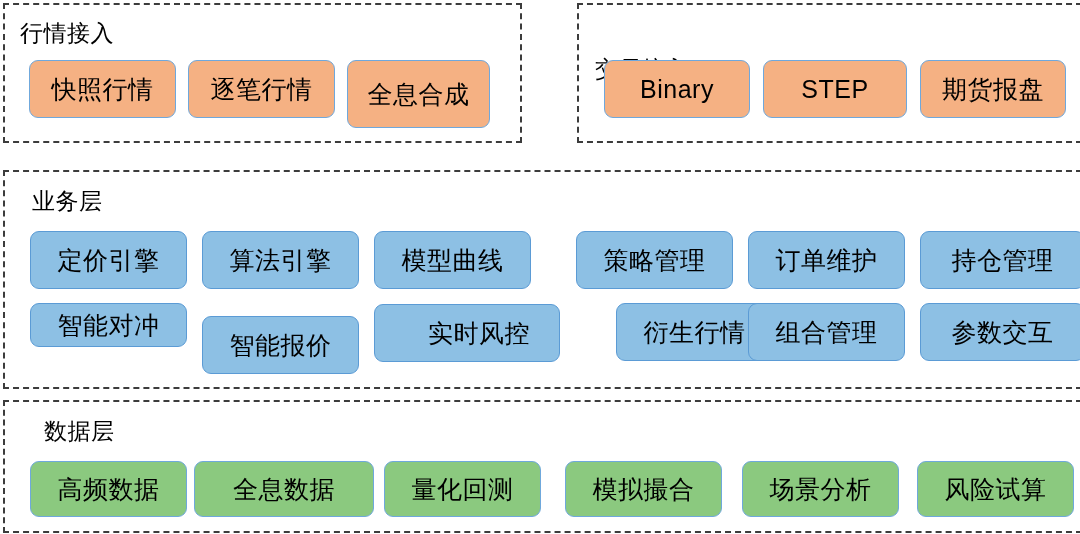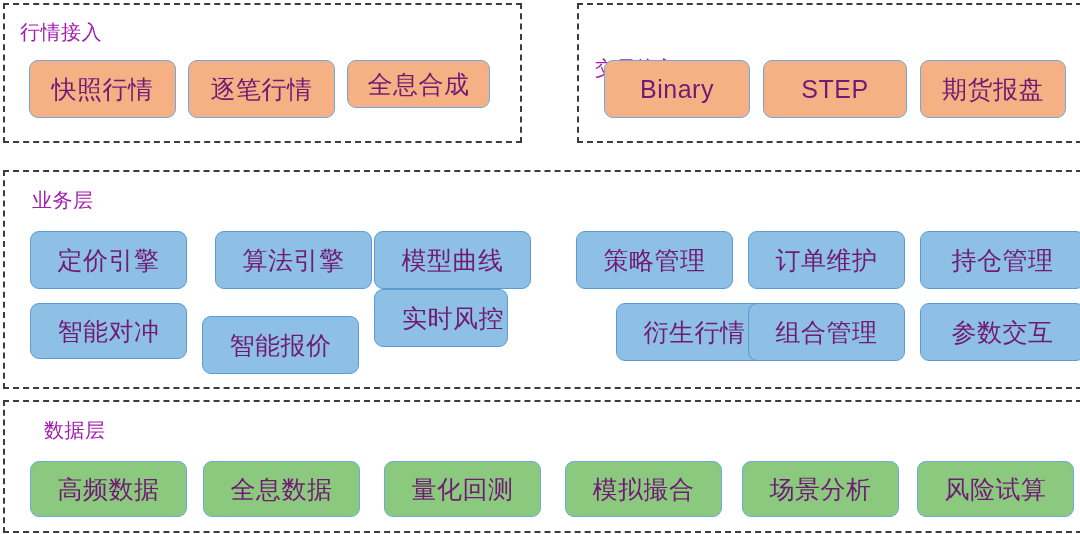--- a/index.html
+++ b/index.html
@@ -23,39 +23,39 @@
   
   .section {
     position: absolute;
     box-sizing: border-box;
     border: 2px dashed #3c3c3c;
     background: transparent;
   }
 
   .section-title {
     position: absolute;
-    font-size: 20px;
+    font-size: 23px;
     line-height: 1;
-    color: #a21caf;
+    color: #000000;
     white-space: nowrap;
     letter-spacing: 0.5px;
   }
 
   
   .node {
     position: absolute;
     box-sizing: border-box;
     border-radius: 9px;
     border: 1.5px solid #6fa8dc;
     display: flex;
     align-items: center;
     justify-content: center;
     font-size: 25px;
     line-height: 1;
-    color: #701a75;
+    color: #000000;
     white-space: nowrap;
     letter-spacing: 0.5px;
     text-align: center;
   }
   .node.latin { font-size: 25px; }
 
   .node.orange { background: #f5b183; }
   .node.blue   { background: #8dc0e4; border-color: #5b9bd5; }
   .node.green  { background: #8bc97f; border-color: #6fa8dc; }
 
@@ -68,51 +68,51 @@
 </head>
 <body>
 
 <div id="canvas">
 
   <div class="section" id="sec-market"></div>
   <div class="section-title" style="left:20px; top:22px;">行情接入</div>
 
   <div class="node orange" style="left:29px;  top:60px; width:147px; height:58px;">快照行情</div>
   <div class="node orange" style="left:188px; top:60px; width:147px; height:58px;">逐笔行情</div>
-  <div class="node orange" style="left:347px; top:60px; width:143px; height:48px;">全息合成</div>
+  <div class="node orange" style="left:347px; top:60px; width:143px; height:68px;">全息合成</div>
 
   <div class="section" id="sec-trade"></div>
   <div class="section-title" style="left:595px; top:22px;margin-top:36px;">交易接入</div>
 
   <div class="node orange latin" style="left:604px; top:60px; width:146px; height:58px;">Binary</div>
   <div class="node orange latin" style="left:763px; top:60px; width:144px; height:58px;">STEP</div>
   <div class="node orange" style="left:920px; top:60px; width:146px; height:58px;">期货报盘</div>
 
   <div class="section" id="sec-biz"></div>
   <div class="section-title" style="left:32px; top:190px;">业务层</div>
 
   <div class="node blue" style="left:30px;  top:231px; width:157px; height:58px;">定价引擎</div>
-  <div class="node blue" style="left:202px; top:231px; width:157px; height:58px;margin-left:13px;">算法引擎</div>
+  <div class="node blue" style="left:202px; top:231px; width:157px; height:58px;">算法引擎</div>
   <div class="node blue" style="left:374px; top:231px; width:157px; height:58px;">模型曲线</div>
 
   <div class="node blue" style="left:576px; top:231px; width:157px; height:58px;">策略管理</div>
   <div class="node blue" style="left:748px; top:231px; width:157px; height:58px;">订单维护</div>
   <div class="node blue" style="left:920px; top:231px; width:165px; height:58px;">持仓管理</div>
 
-  <div class="node blue" style="left:30px;  top:303px; width:157px; height:56px;">智能对冲</div>
+  <div class="node blue" style="left:30px;  top:303px; width:157px; height:44px;">智能对冲</div>
   <div class="node blue" style="left:202px; top:316px; width:157px; height:58px;">智能报价</div>
-  <div class="node blue" style="left:374px; top:289px; width:134px; height:58px;padding-left:24px;">实时风控</div>
+  <div class="node blue" style="left:374px; top:304px; width:186px; height:58px;padding-left:24px;">实时风控</div>
 
   <div class="node blue" style="left:576px; top:303px; width:157px; height:58px;margin-left:40px;">衍生行情</div>
   <div class="node blue" style="left:748px; top:303px; width:157px; height:58px;">组合管理</div>
   <div class="node blue" style="left:920px; top:303px; width:165px; height:58px;">参数交互</div>
 
   <div class="section" id="sec-data"></div>
   <div class="section-title" style="left:44px; top:420px;">数据层</div>
 
   <div class="node green" style="left:30px;  top:461px; width:157px; height:56px;">高频数据</div>
-  <div class="node green" style="left:203px; top:461px; width:157px; height:56px;">全息数据</div>
+  <div class="node green" style="left:194px; top:461px; width:180px; height:56px;">全息数据</div>
   <div class="node green" style="left:384px; top:461px; width:157px; height:56px;">量化回测</div>
   <div class="node green" style="left:565px; top:461px; width:157px; height:56px;">模拟撮合</div>
   <div class="node green" style="left:742px; top:461px; width:157px; height:56px;">场景分析</div>
   <div class="node green" style="left:917px; top:461px; width:157px; height:56px;">风险试算</div>
 
 </div>
 
 </body></html>

